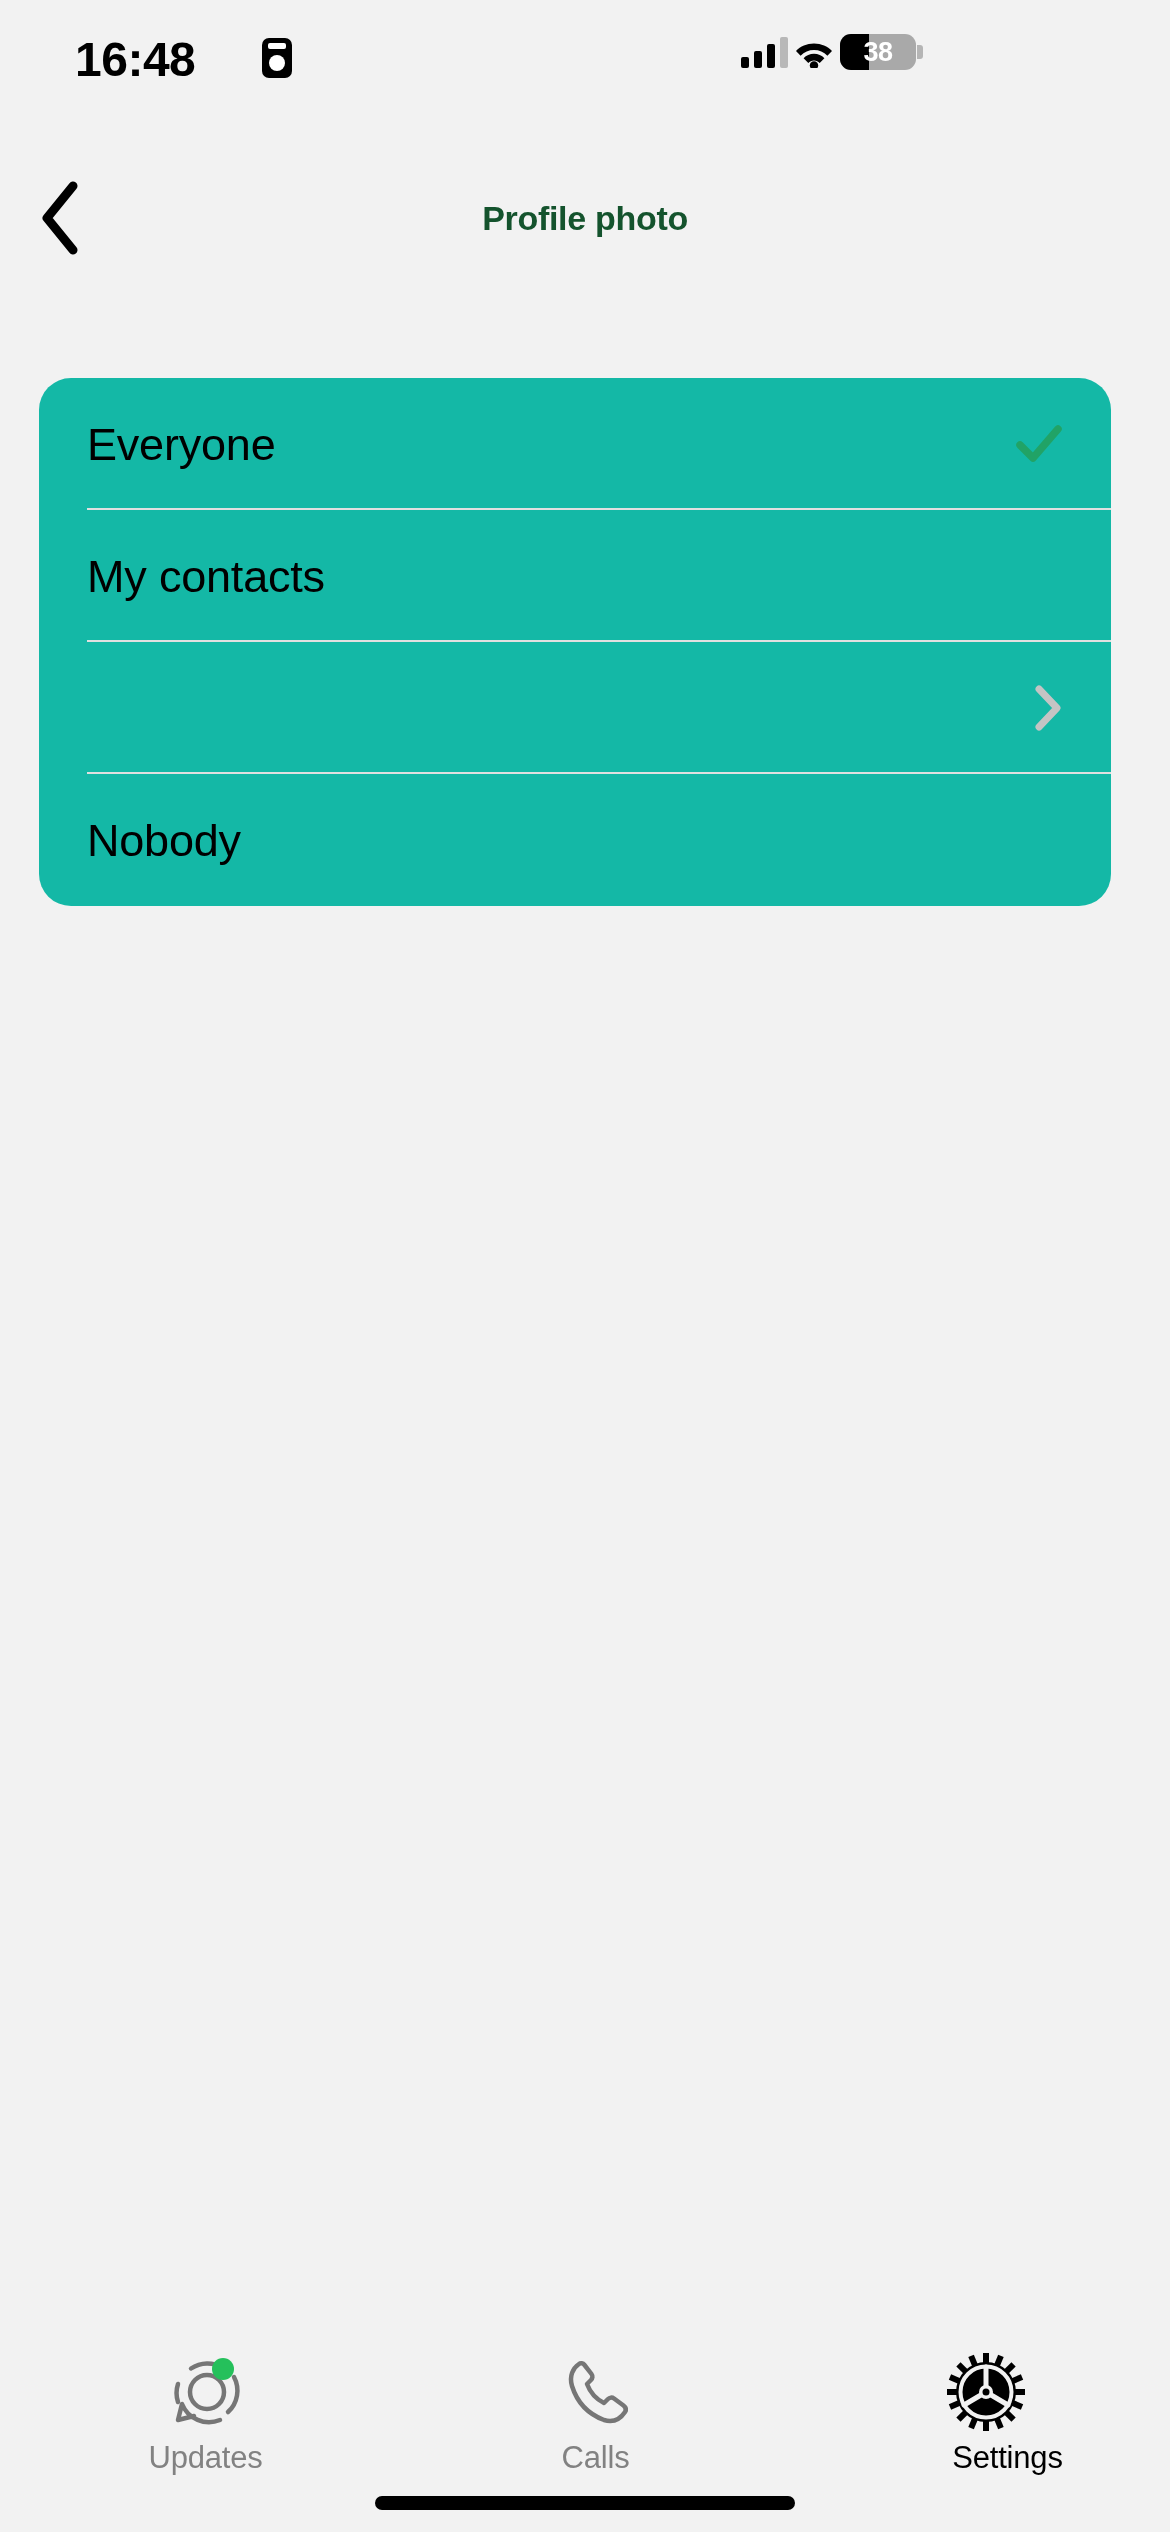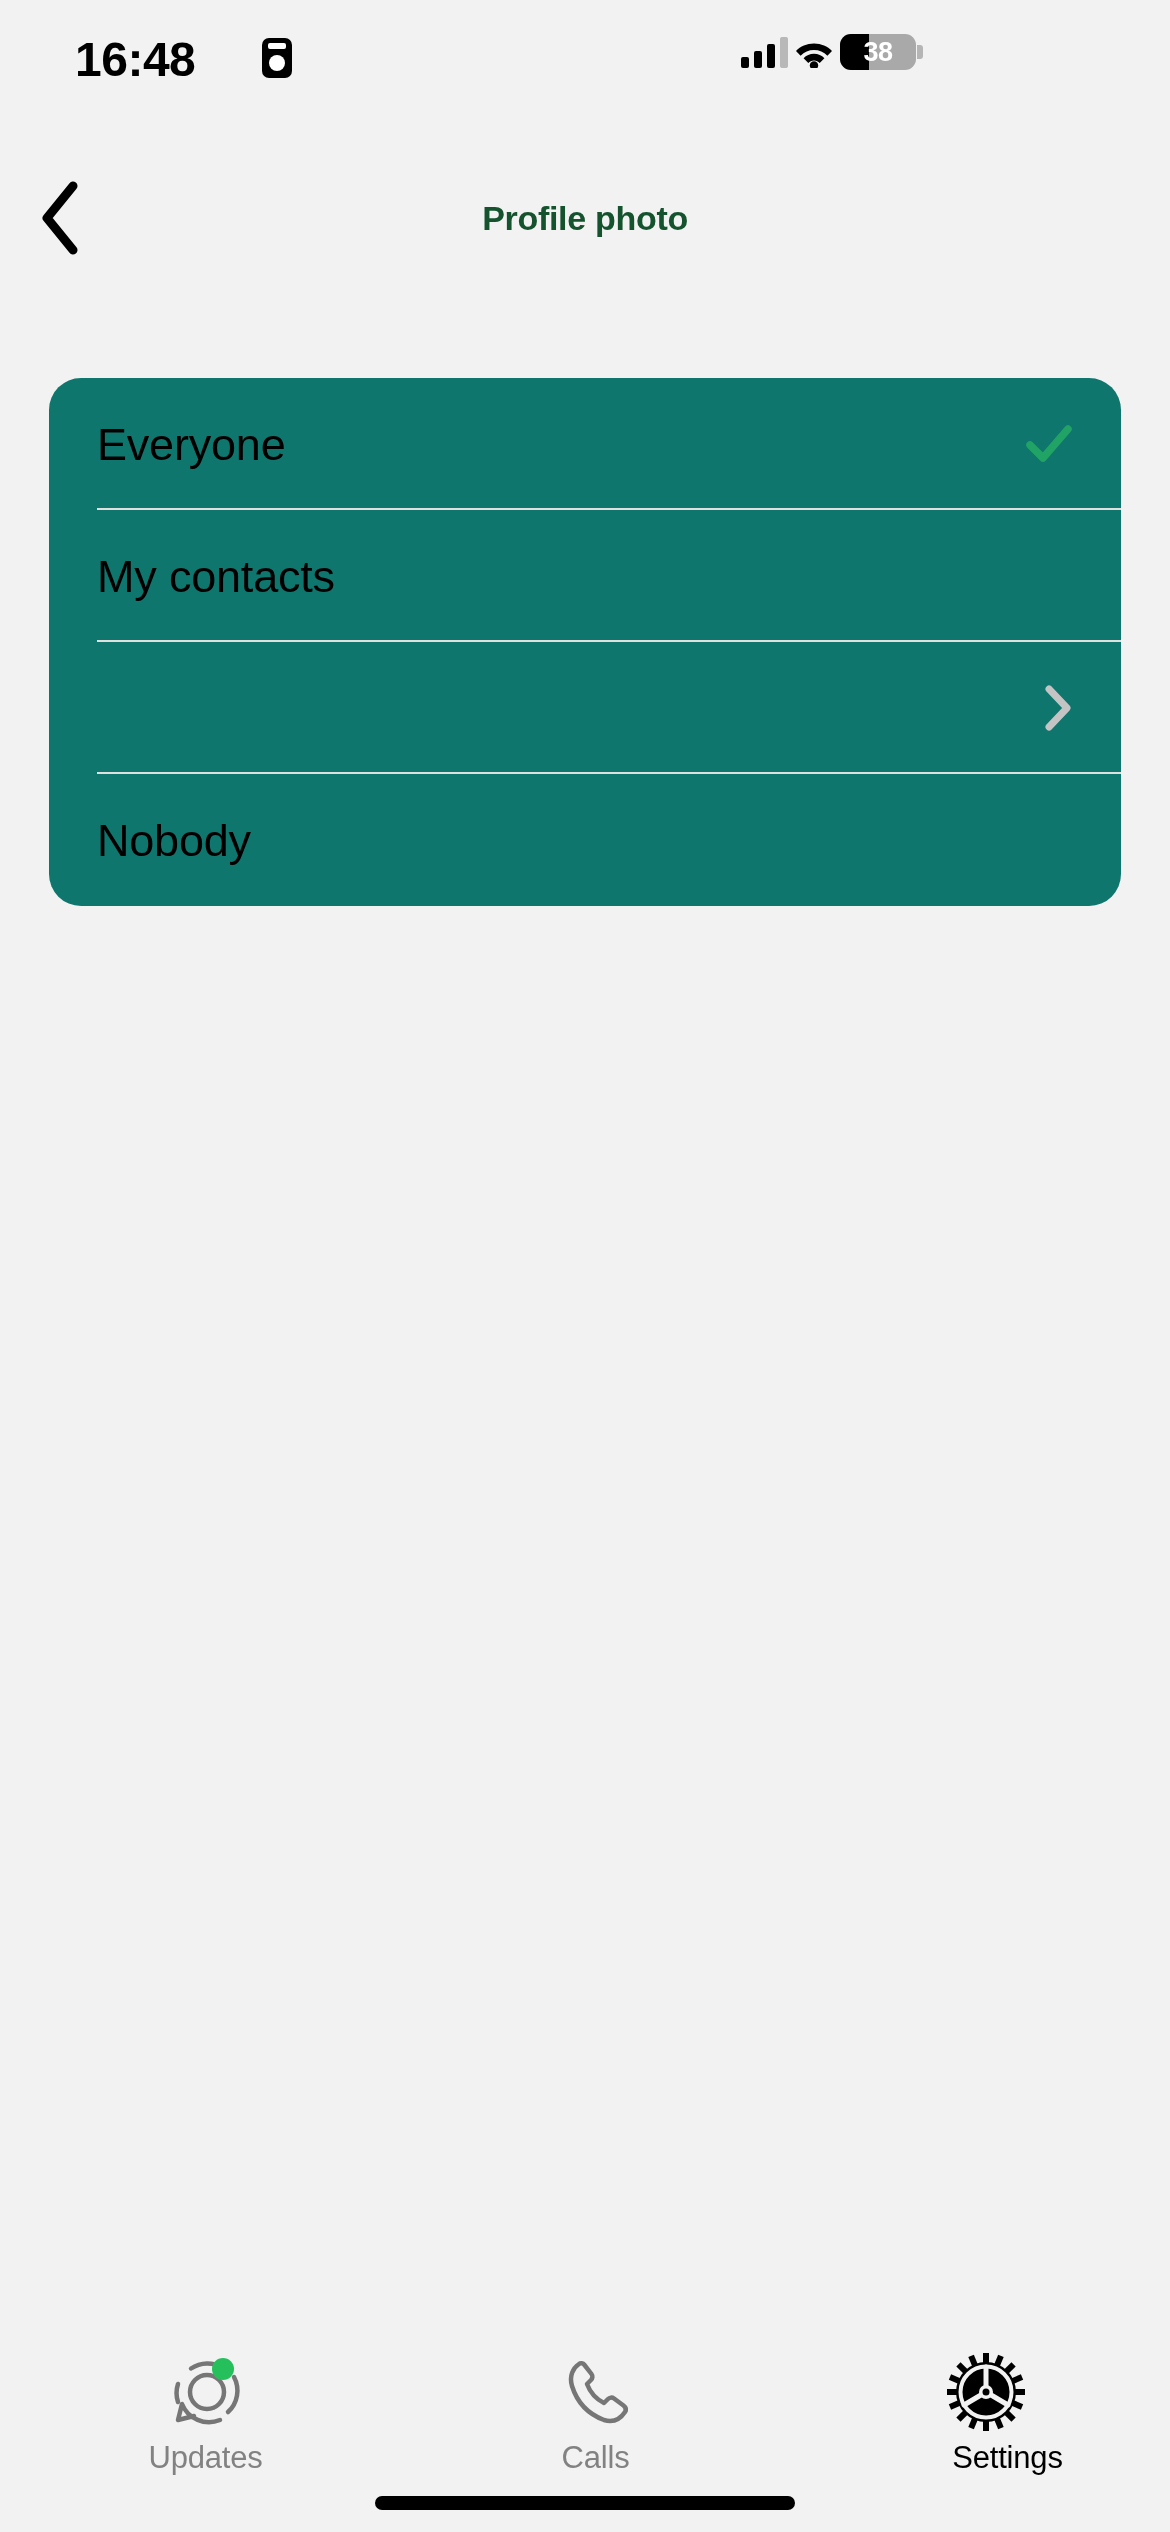--- a/index.html
+++ b/index.html
@@ -64,22 +64,22 @@
     display:flex; align-items:center; justify-content:center;
   }
   .nav-title {
     position:absolute; left:0; right:0; top:0; height:110px;
     display:flex; align-items:center; justify-content:center;
     font-size:34px; font-weight:700; color:#14532d; letter-spacing:-0.3px;
   }
 
   
   .card {
-    position:absolute; left:49px; top:378px; width:1072px;
-    background:#0f766e; border-radius:32px; overflow:hidden;
+    position:absolute; left:39px; top:378px; width:1072px;
+    background:#14b8a6; border-radius:32px; overflow:hidden;
   }
   .row {
     position:relative; height:132px;
     display:flex; align-items:center;
     padding:0 46px 0 48px;
   }
   .row-label {
     font-size:45px; color:#000; letter-spacing:-0.2px;
     line-height:1;
   }

